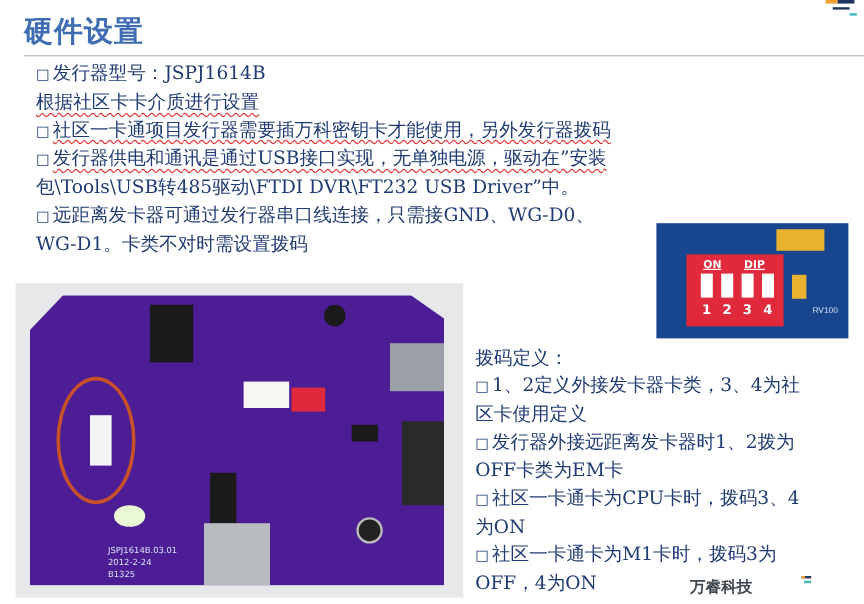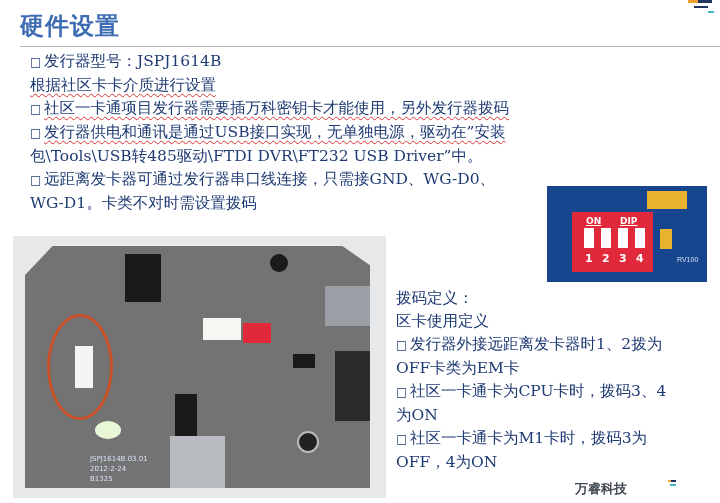--- a/index.html
+++ b/index.html
@@ -16,21 +16,21 @@
 
   .top-text { position: absolute; left: 30px; top: 50px; width: 600px; font-size: 15.5px; line-height: 23px; color: #1f3b73; }
   .top-text p { margin: 0; }
   .squig { text-decoration: underline wavy #d33; text-decoration-thickness: 1px; text-underline-offset: 3px; }
   .bullet { font-family: "DejaVu Sans", sans-serif; font-size: 12px; display: inline-block; width: 14px; color: #1f3b73; }
 
   .right-text { position: absolute; left: 396px; top: 287px; width: 320px; font-size: 15.5px; line-height: 23px; color: #1f3b73; }
   .right-text p { margin: 0; }
 
   .pcb-photo { position: absolute; left: 13px; top: 236px; width: 373px; height: 262px; background: #e6e8ea; }
-  .pcb-board { position: absolute; left: 12px; top: 10px; width: 345px; height: 242px; background: #737373;
+  .pcb-board { position: absolute; left: 12px; top: 10px; width: 345px; height: 242px; background: #4c1d95;
                clip-path: polygon(0 12%, 8% 0, 92% 0, 100% 8%, 100% 100%, 0 100%); }
   .coil { position: absolute; left: 22px; top: 68px; width: 60px; height: 100px; border: 3px solid #c8512a; border-radius: 50%; }
   .coil-label { position: absolute; left: 50px; top: 100px; width: 18px; height: 42px; background: #f4f4f4; }
   .chip { position: absolute; background: #1a1a1a; }
   .connector { position: absolute; background: #9aa0a6; }
   .dip-small { position: absolute; left: 218px; top: 77px; width: 28px; height: 20px; background: #e0293a; }
   .sticker { position: absolute; left: 178px; top: 72px; width: 38px; height: 22px; background: #f6f6f2; }
   .qc { position: absolute; left: 70px; top: 175px; width: 26px; height: 18px; background: #e9f7d6; border-radius: 50%; }
   .cap { position: absolute; left: 272px; top: 185px; width: 18px; height: 18px; border-radius: 50%; background: #222; border: 2px solid #bbb; }
   .pcb-text { position: absolute; left: 65px; top: 208px; font-family: "DejaVu Sans", sans-serif; font-size: 7px; color: #d8e4f6; line-height: 10px; white-space: pre; }
@@ -120,20 +120,23 @@
     <span class="dip-num" style="left:13px;">1</span>
     <span class="dip-num" style="left:30px;">2</span>
     <span class="dip-num" style="left:47px;">3</span>
     <span class="dip-num" style="left:64px;">4</span>
   </div>
   <span class="rv-label">RV100</span>
 </div>
 
 <div class="right-text">
   <p>拨码定义：</p>
+  <p>
+    <span class="bullet">□</span><span>1、2定义外接发卡器卡类，3、4为社</span>
+  </p>
   <p>区卡使用定义</p>
   <p>
     <span class="bullet">□</span><span>发行器外接远距离发卡器时1、2拨为</span>
   </p>
   <p>OFF卡类为EM卡</p>
   <p>
     <span class="bullet">□</span><span>社区一卡通卡为CPU卡时，拨码3、4</span>
   </p>
   <p>为ON</p>
   <p>

